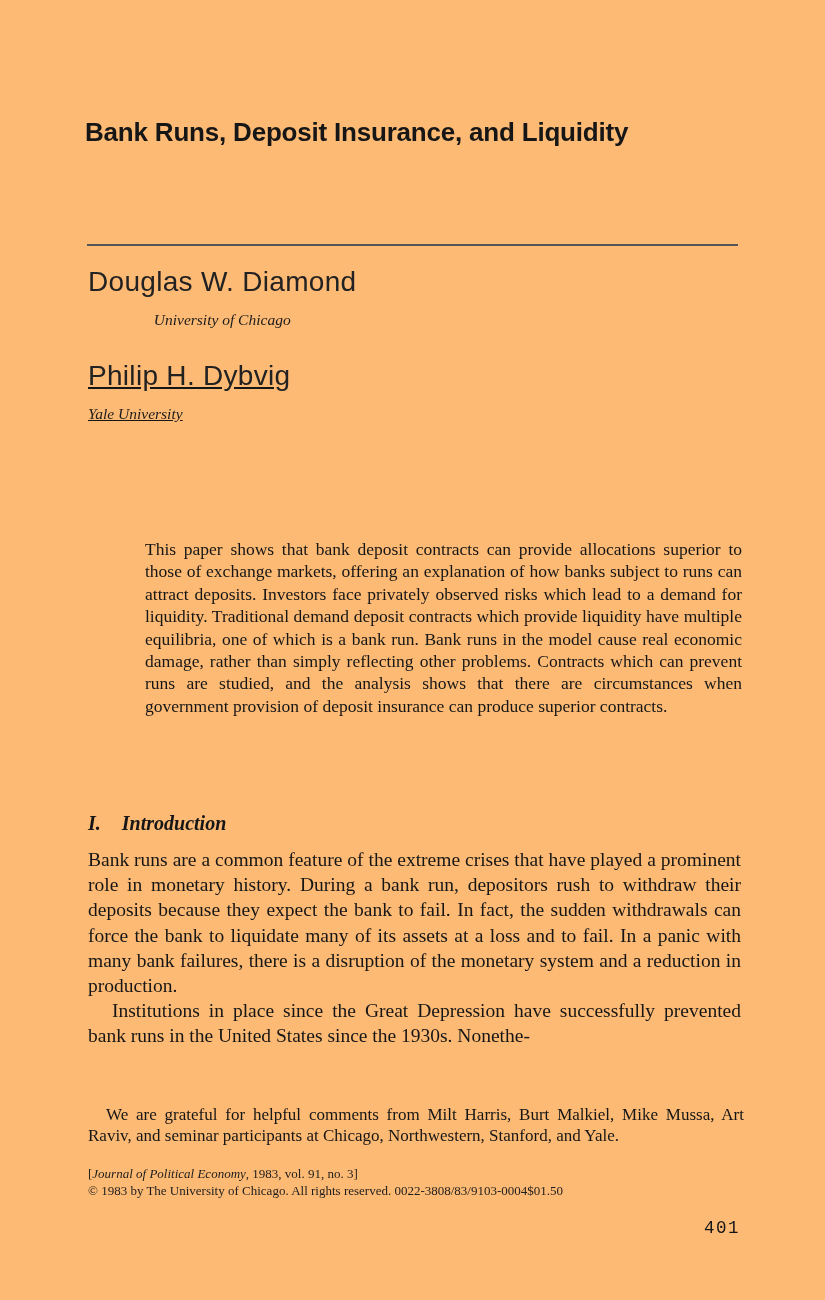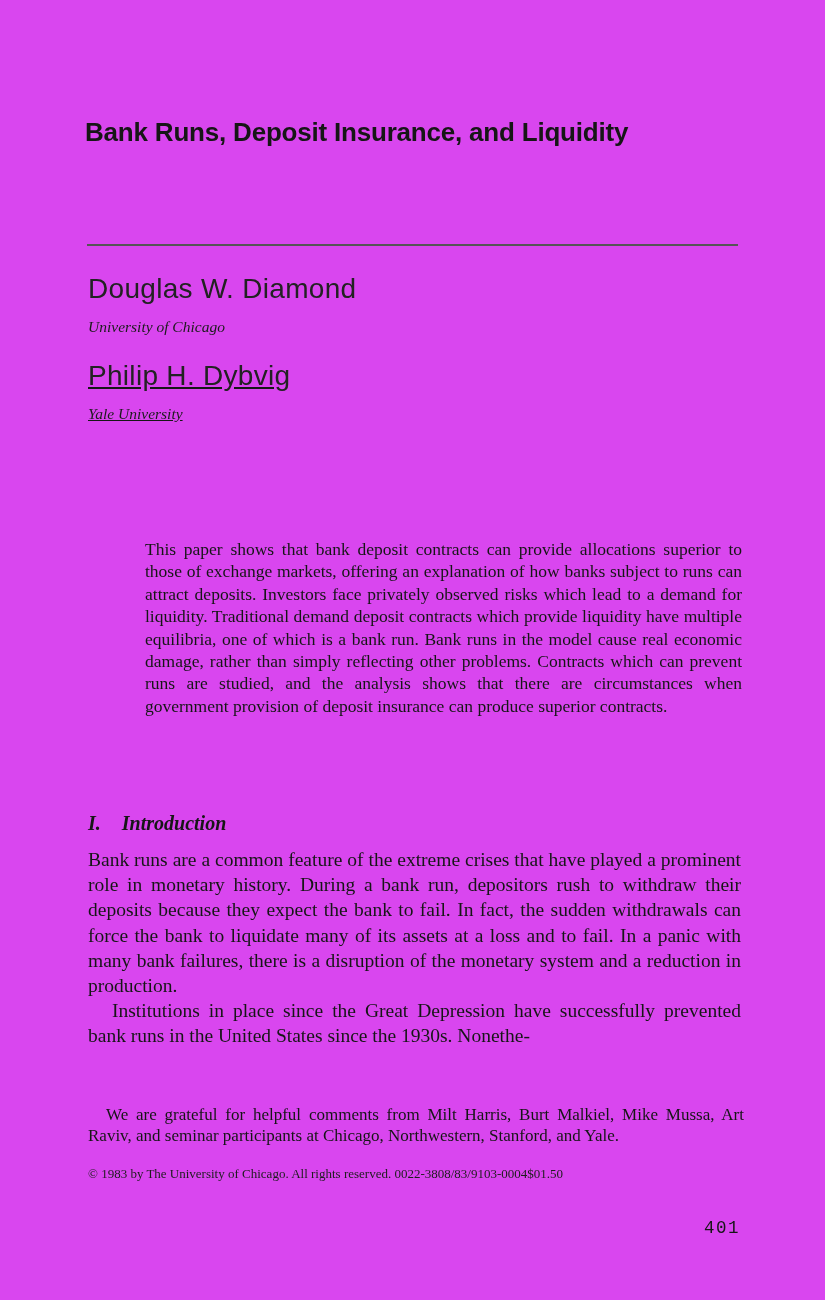--- a/index.html
+++ b/index.html
@@ -5,21 +5,21 @@
   html, body {
     margin: 0;
     padding: 0;
     background: #e8e8e8;
   }
   .page {
     position: relative;
     width: 825px;
     height: 1300px;
     margin: 0 auto;
-    background: #d946ef;
+    background: #fdba74;
     color: #161616;
     overflow: hidden;
   }
 
   .article-title {
     position: absolute;
     left: 85px;
     top: 100px;
     font-family: "Liberation Sans", sans-serif;
     font-weight: bold;
@@ -31,21 +31,21 @@
     position: absolute;
     left: 87px;
     top: 244px;
     width: 651px;
     height: 2px;
     background: #555;
     border: none;
     margin: 0;
   }
   .author-block { position: absolute; left: 88px; }
-  .author-block.first  { top: 273px; }
+  .author-block.first  { top: 266px; text-align: center; }
   .author-block.second { top: 360px; text-decoration: underline; }
   .author-name {
     font-family: "Liberation Sans", sans-serif;
     font-weight: 400;
     font-size: 28px;
     letter-spacing: 0.3px;
     color: #222;
   }
   .author-affil {
     margin-top: 13px;
@@ -146,18 +146,19 @@
   </div>
 
   <div class="body-text">
     <p>Bank runs are a common feature of the extreme crises that have played a prominent role in monetary history. During a bank run, depositors rush to withdraw their deposits because they expect the bank to fail. In fact, the sudden withdrawals can force the bank to liquidate many of its assets at a loss and to fail. In a panic with many bank failures, there is a disruption of the monetary system and a reduction in production.</p>
     <p>Institutions in place since the Great Depression have successfully prevented bank runs in the United States since the 1930s. Nonethe-</p>
   </div>
 
   <div class="footnote">We are grateful for helpful comments from Milt Harris, Burt Malkiel, Mike Mussa, Art Raviv, and seminar participants at Chicago, Northwestern, Stanford, and Yale.</div>
 
   <div class="imprint">
+    <div><span>[</span><span class="journal-name">Journal of Political Economy</span><span>, 1983, vol. 91, no. 3]</span></div>
     <div>© 1983 by The University of Chicago. All rights reserved. 0022-3808/83/9103-0004$01.50</div>
   </div>
 
   <div class="page-number">401</div>
 
 </div>
 
 </body></html>

